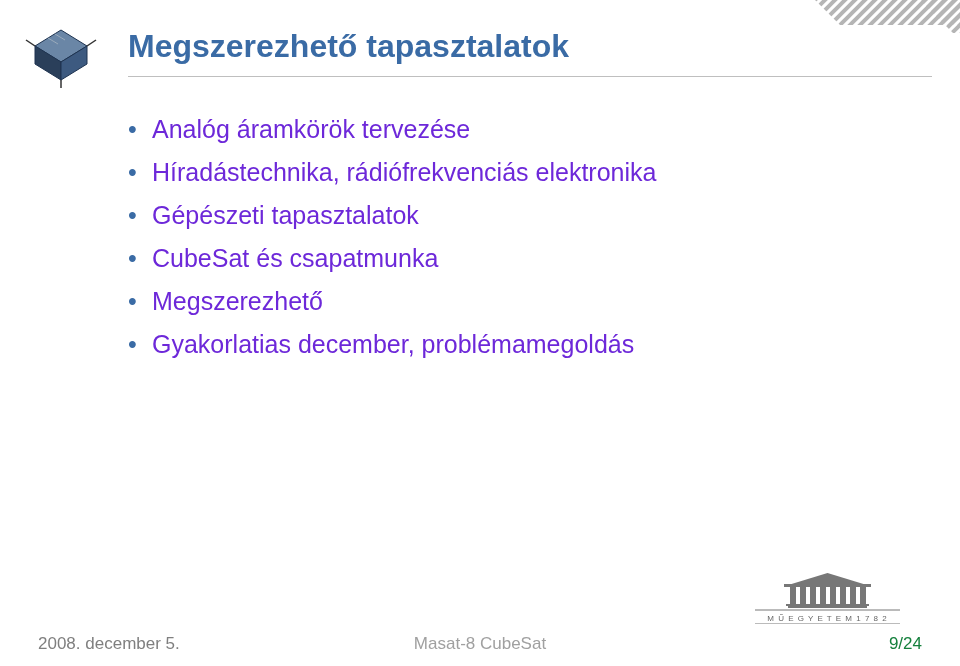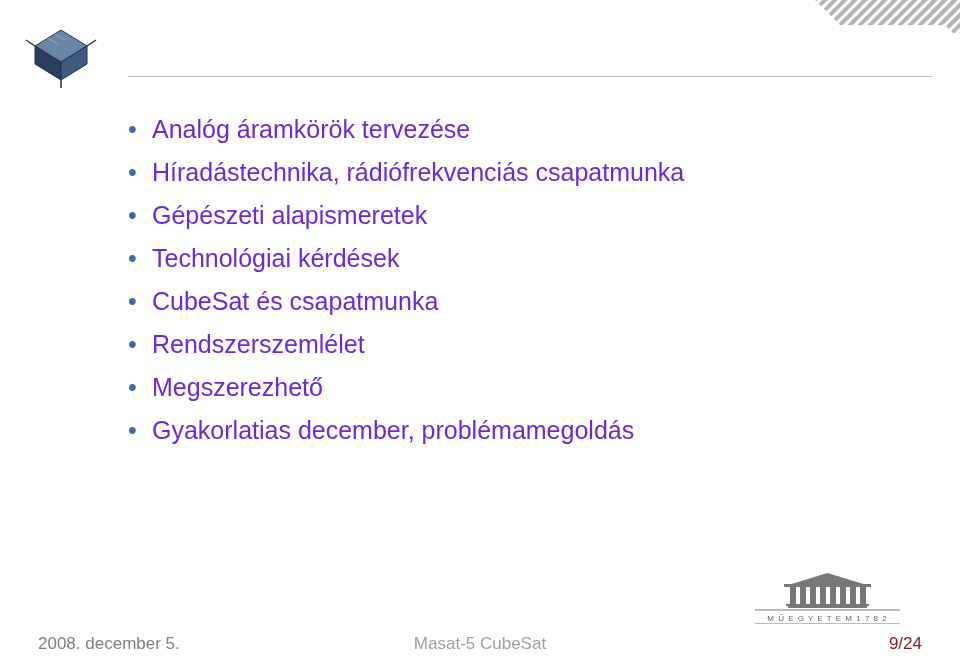--- a/index.html
+++ b/index.html
@@ -83,21 +83,21 @@
     font-size: 17px;
   }
   .footer-left { color: #7f7f7f; margin-top: 24px; }
   .footer-center {
     position: absolute;
     left: 50%;
     transform: translateX(-50%);
     color: #a0a0a0;
     bottom: 0;
   }
-  .footer-right { color: #7f1d1d; }
+  .footer-right { color: #15803d; }
   .uni-logo {
     position: absolute;
     bottom: 42px;
     right: 60px;
     width: 145px;
     height: 55px;
     pointer-events: none;
   }
 </style>
 </head>
@@ -122,30 +122,29 @@
       <polygon points="-26,-4 0,12 0,30 -26,14" fill="#2a3f5a" stroke="#1e3350" stroke-width="1"></polygon>
       <polygon points="26,-4 0,12 0,30 26,14" fill="#3d5a80" stroke="#1e3350" stroke-width="1"></polygon>
       <line x1="-26" y1="-4" x2="-35" y2="-10" stroke="#333" stroke-width="1.5"></line>
       <line x1="26" y1="-4" x2="35" y2="-10" stroke="#333" stroke-width="1.5"></line>
       <line x1="0" y1="30" x2="0" y2="38" stroke="#333" stroke-width="1.5"></line>
       <line x1="-13" y1="-12" x2="-3" y2="-6" stroke="#9ab" stroke-width="1"></line>
       <line x1="-6" y1="-16" x2="4" y2="-10" stroke="#9ab" stroke-width="1"></line>
     </g>
   </svg>
 
+  <h1 class="title">Megszerezhető tapasztalatok</h1>
   <div class="title-line"></div>
 
   <div class="content">
     <ul>
       <li>Analóg áramkörök tervezése</li>
-      <li>Híradástechnika, rádiófrekvenciás csapatmunka</li>
-      <li>Gépészeti alapismeretek</li>
-      <li>Technológiai kérdések</li>
+      <li>Híradástechnika, rádiófrekvenciás elektronika</li>
+      <li>Gépészeti tapasztalatok</li>
       <li>CubeSat és csapatmunka</li>
-      <li>Rendszerszemlélet</li>
       <li>Megszerezhető</li>
       <li>Gyakorlatias december, problémamegoldás</li>
     </ul>
   </div>
 
   <svg class="uni-logo" viewBox="0 0 145 55">
     <rect x="0" y="28" width="145" height="27" fill="#fff"></rect>
     <g fill="#777">
       <rect x="33" y="37" width="79" height="2"></rect>
       <rect x="31" y="35" width="83" height="2"></rect>
@@ -160,17 +159,17 @@
       <polygon points="30,17 115,17 72.5,4"></polygon>
       <rect x="29" y="15" width="87" height="3"></rect>
     </g>
     <line x1="0" y1="41" x2="145" y2="41" stroke="#777" stroke-width="1"></line>
     <text x="72.5" y="52" text-anchor="middle" font-size="8" fill="#666" font-family="Arial" letter-spacing="1">M Ű E G Y E T E M   1 7 8 2</text>
     <line x1="0" y1="55" x2="145" y2="55" stroke="#777" stroke-width="1"></line>
   </svg>
 
   <div class="footer">
     <span class="footer-left">2008. december 5.</span>
-    <span class="footer-center">Masat-5 CubeSat</span>
+    <span class="footer-center">Masat-8 CubeSat</span>
     <span class="footer-right">9/24</span>
   </div>
 
 </div>
 
 </body></html>

